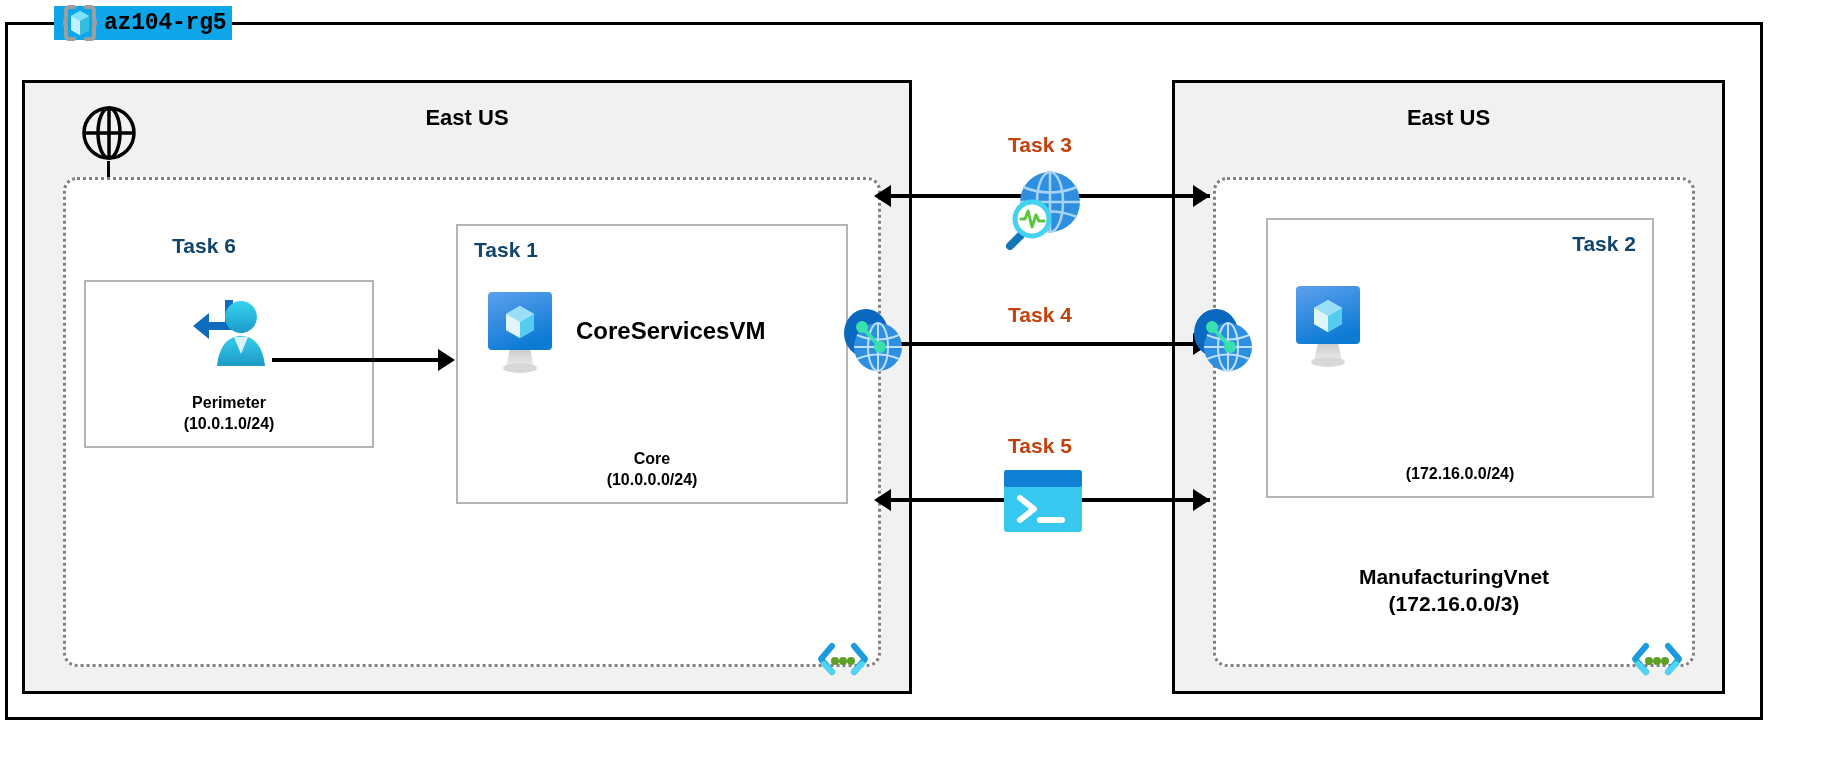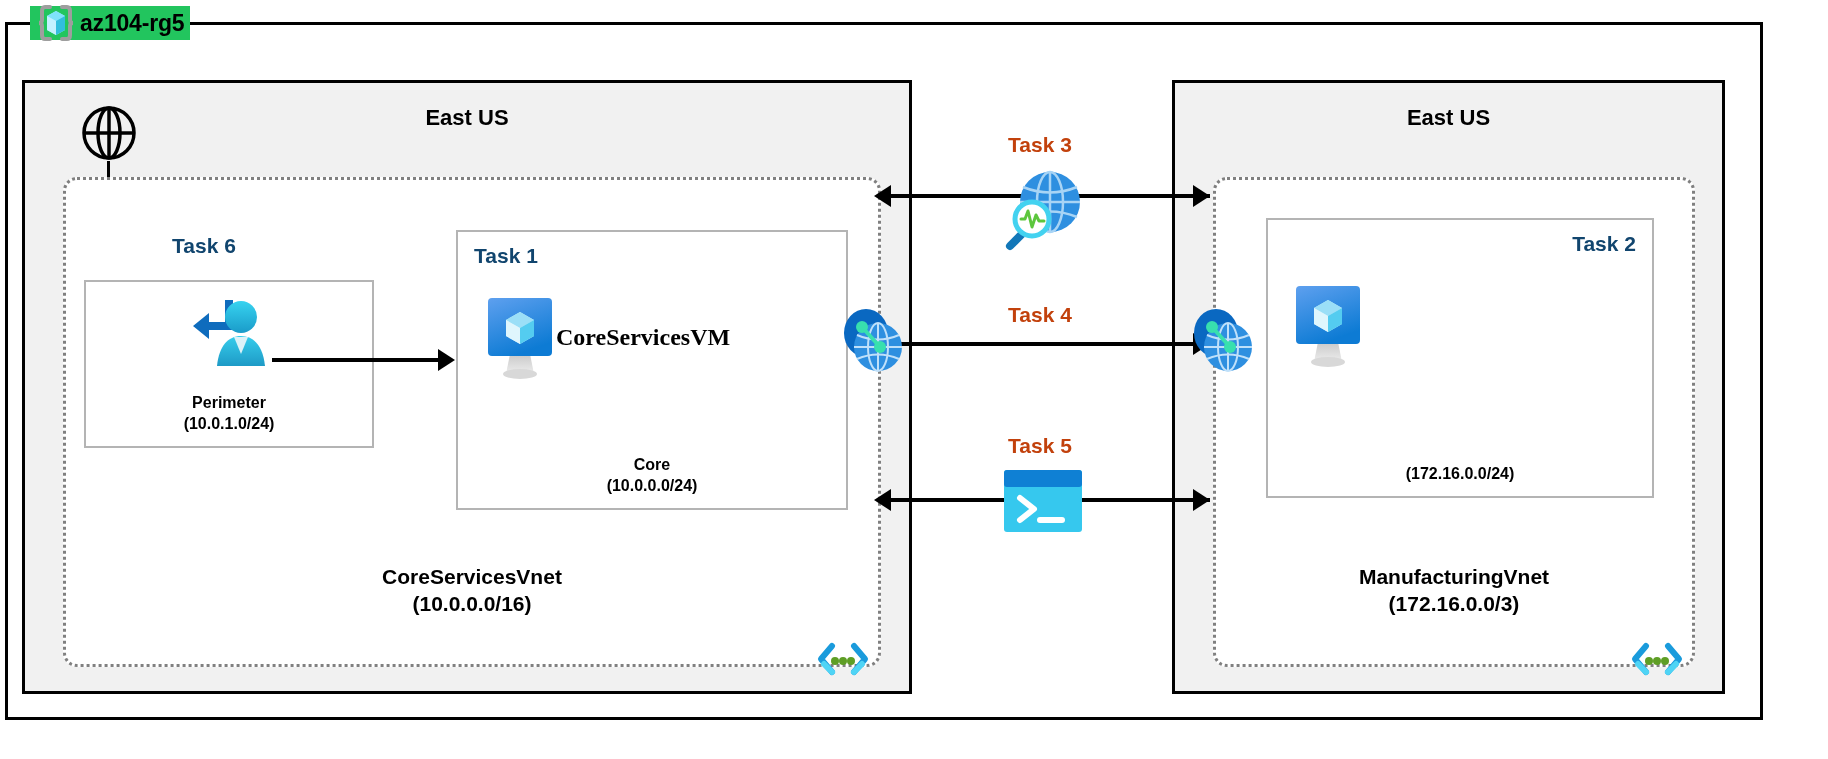--- a/index.html
+++ b/index.html
@@ -25,29 +25,30 @@
     position: absolute;
     left: 5px;
     top: 22px;
     width: 1758px;
     height: 698px;
     border: 3px solid #000000;
     box-sizing: border-box;
   }
   .rg-label-mask {
     position: absolute;
-    left: 30px;
+    left: 54px;
     top: 6px;
     height: 34px;
-    background: #22c55e;
+    background: #0ea5e9;
     display: flex;
     align-items: center;
     gap: 4px;
     padding: 0 6px;
     z-index: 5;
+    font-family: Liberation Mono, monospace;
   }
   .rg-title {
     font-size: 23px;
     font-weight: bold;
     letter-spacing: -0.2px;
     color: #000;
     white-space: nowrap;
   }
   .rg-line-right {
     position: absolute;
@@ -98,21 +99,21 @@
   }
 
   
   .subnet {
     position: absolute;
     background: #ffffff;
     border: 2px solid #b4b4b4;
     box-sizing: border-box;
   }
   .subnet-perimeter { left: 18px;  top: 100px; width: 290px; height: 168px; }
-  .subnet-core      { left: 390px; top: 50px;  width: 392px; height: 280px; }
+  .subnet-core      { left: 390px; top: 44px;  width: 392px; height: 280px; }
   .subnet-manuf     { left: 50px;  top: 38px;  width: 388px; height: 280px; }
 
   .task-tag {
     position: absolute;
     font-size: 21px;
     font-weight: bold;
     color: #11456e;
     white-space: nowrap;
   }
   .subnet-caption {
@@ -159,21 +160,21 @@
   }
 
   
   .icon { position: absolute; }
   svg { display: block; overflow: visible; }
 
   .vm-row {
     position: absolute;
     display: flex;
     align-items: center;
-    font-family: Liberation Serif, serif;
+    gap: 20px;
   }
   .vm-name {
     font-size: 24px;
     font-weight: bold;
     white-space: nowrap;
   }
   .perimeter-icon-wrap {
     position: absolute;
     left: 50%;
     transform: translateX(-50%);
@@ -274,24 +275,20 @@
             </svg>
           </span>
           <span class="vm-name">CoreServicesVM</span>
         </div>
         <div class="subnet-caption">
           <div>Core</div>
           <div>(10.0.0.0/24)</div>
         </div>
       </div>
 
-      <div class="vnet-caption">
-        <div>CoreServicesVnet</div>
-        <div>(10.0.0.0/16)</div>
-      </div>
 
       <span class="icon" style="right:10px; bottom:-14px; width:50px; height:38px;">
         <svg width="50" height="38" viewBox="0 0 50 38">
           <path d="M14 6 L3 19 L14 32" fill="none" stroke="#1A9BDC" stroke-width="6" stroke-linecap="round" stroke-linejoin="round"></path>
           <path d="M36 6 L47 19 L36 32" fill="none" stroke="#1A9BDC" stroke-width="6" stroke-linecap="round" stroke-linejoin="round"></path>
           <path d="M14 32 L6 24" fill="none" stroke="#4FD4F5" stroke-width="6" stroke-linecap="round"></path>
           <path d="M36 32 L44 24" fill="none" stroke="#4FD4F5" stroke-width="6" stroke-linecap="round"></path>
           <circle cx="17" cy="21" r="4" fill="#5E9E25"></circle>
           <circle cx="25" cy="21" r="4" fill="#5E9E25"></circle>
           <circle cx="33" cy="21" r="4" fill="#5E9E25"></circle>

